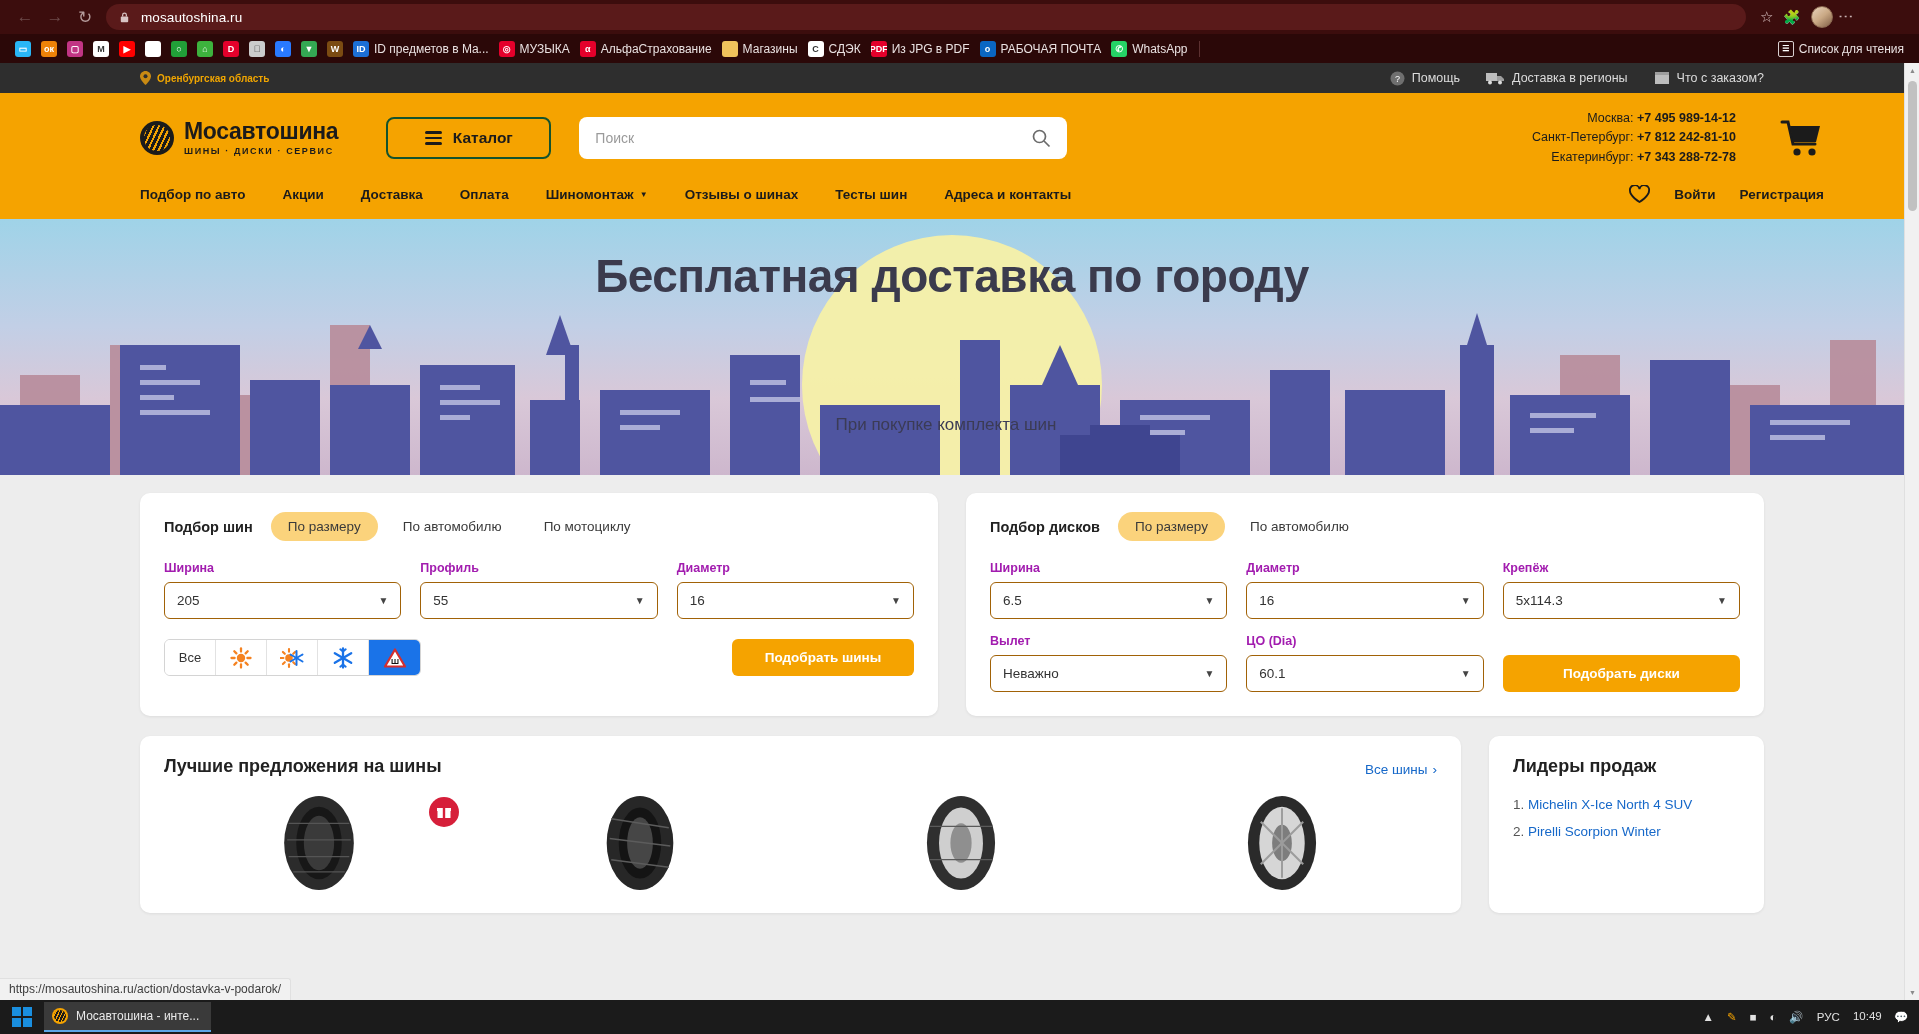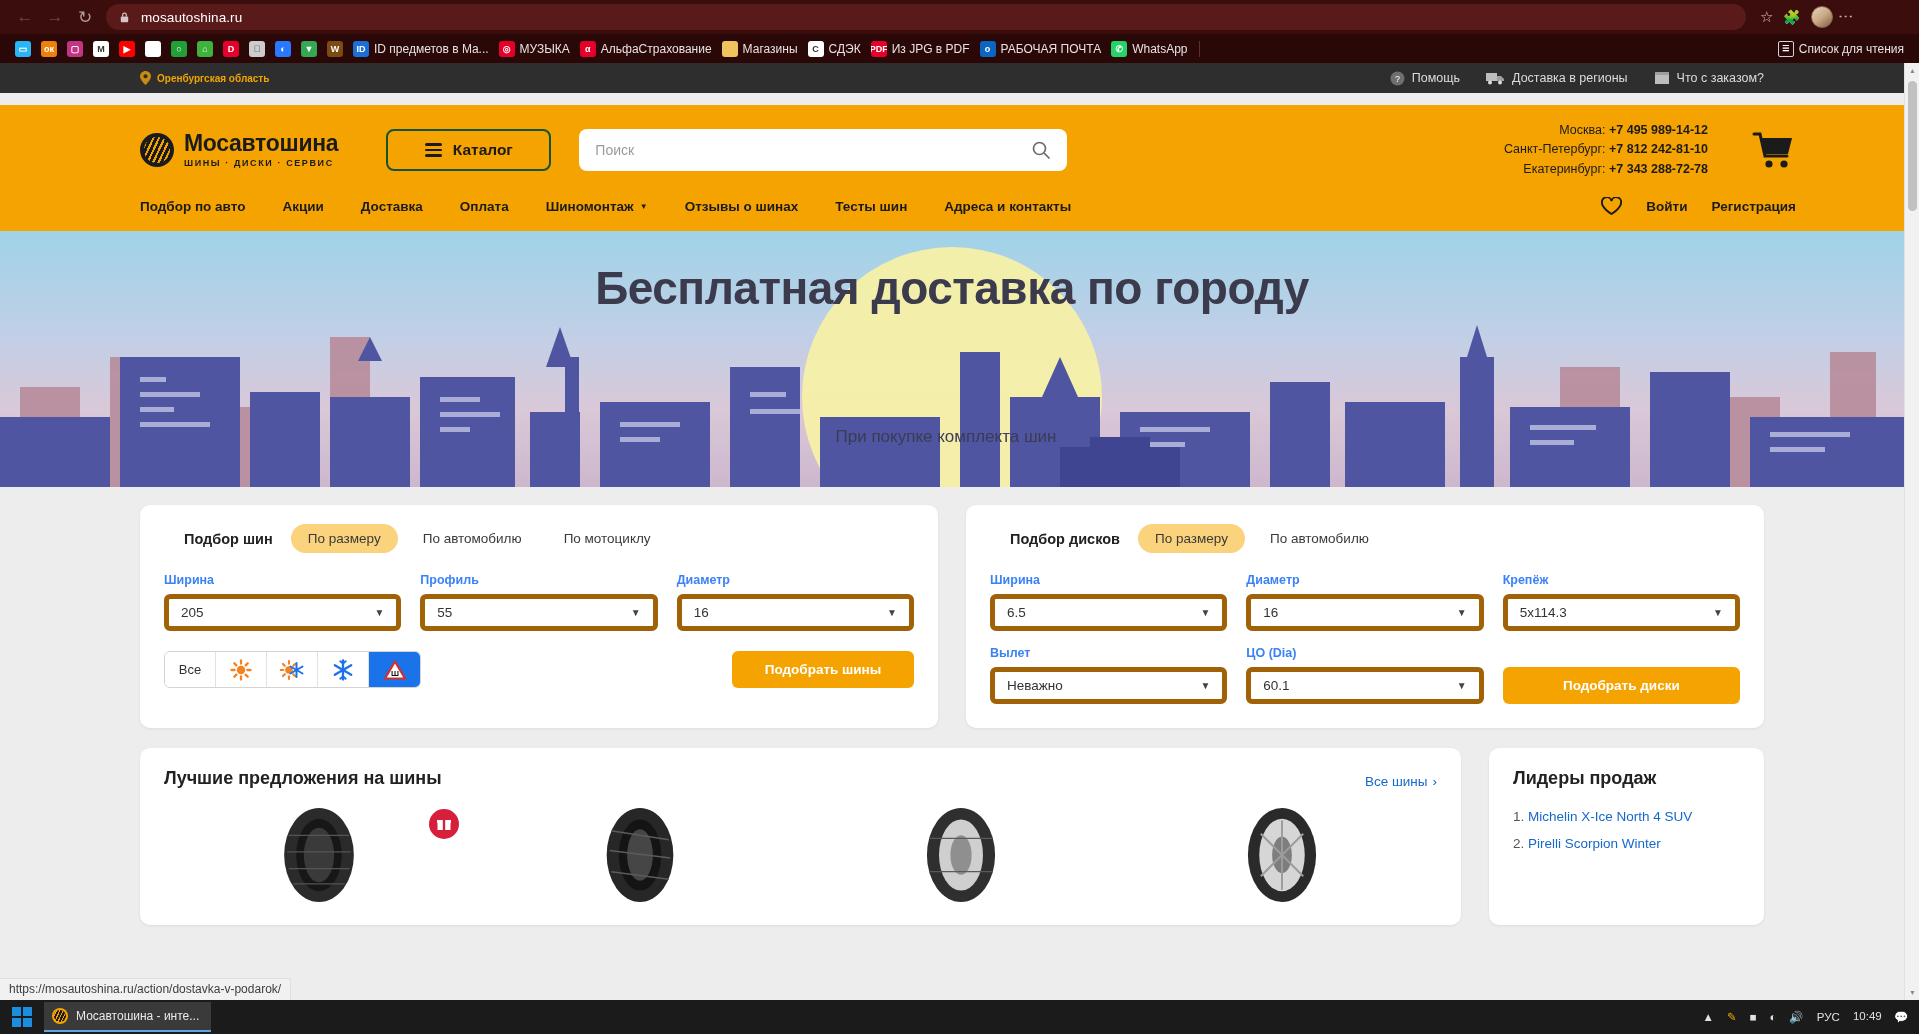--- a/index.html
+++ b/index.html
@@ -123,23 +123,22 @@
     color:#d7d7d7;
     font-size:12.5px;
   }
   .geo { display:flex; align-items:center; gap:6px; color:#f0a500; font-weight:bold; font-size:10px;}
   .topbar-right { margin-left:auto; display:flex; align-items:center; gap:26px; }
   .topbar-link { display:flex; align-items:center; gap:7px; color:#dcdcdc; font-size:12.5px; }
 
   
   .site-header {
     background:#f5a300;
-    padding:14px 108px 0 140px;
+    padding:14px 80px 0 140px;
     position:relative;
-    margin-top:12px;
   }
   .header-row { display:flex; align-items:center; height:62px; }
   .logo-wrap { display:flex; align-items:center; gap:10px; }
   .logo-mark { width:34px; height:34px; border-radius:50%; background:#1b1b1b; position:relative; overflow:hidden;}
   .logo-mark:before{
     content:"";position:absolute;inset:4px;border-radius:50%;
     background:repeating-linear-gradient(115deg,#1b1b1b 0 3px,#f5a300 3px 5px);
   }
   .logo-text-main { font-size:23px; font-weight:bold; color:#1b1b1b; letter-spacing:-.3px; line-height:1; }
   .logo-text-sub { font-size:9px; font-weight:bold; color:#1b1b1b; letter-spacing:1.6px; margin-top:3px; }
@@ -212,29 +211,29 @@
     padding:18px 140px 0 140px;
   }
   .card {
     background:#fff;
     border-radius:10px;
     padding:19px 24px 24px 24px;
     flex:1 1 0;
     box-shadow:0 1px 3px rgba(0,0,0,.07);
   }
   .card-head { display:flex; align-items:center; gap:8px; margin-bottom:20px; }
-  .card-title { font-size:14.5px; font-weight:bold; color:#222; margin-right:10px;margin-left:20px; }
+  .card-title { font-size:14.5px; font-weight:bold; color:#222; margin-right:10px; }
   .pill { padding:7px 17px; border-radius:18px; font-size:13.5px; color:#3a3a3a; cursor:pointer; }
   .pill.active { background:#fbd37c; color:#3a3a3a; }
 
   .field-row { display:flex; gap:19px; }
   .field { flex:1 1 0; }
-  .field-label { font-size:12.5px; font-weight:bold; color:#3b82f6; margin-bottom:7px; }
+  .field-label { font-size:12.5px; font-weight:bold; color:#a21caf; margin-bottom:7px; }
   .select {
-    height:37px; border:5px solid #a16207; border-radius:6px;
+    height:37px; border:1px solid #a16207; border-radius:6px;
     background:#fff;
     display:flex; align-items:center;
     padding:0 12px;
     font-size:13.5px; color:#333;
     cursor:pointer;
     position:relative;
   }
   .select .chev { margin-left:auto; color:#444; font-size:10px; }
 
   .bottom-row { display:flex; align-items:flex-end; margin-top:20px; gap:19px;}

